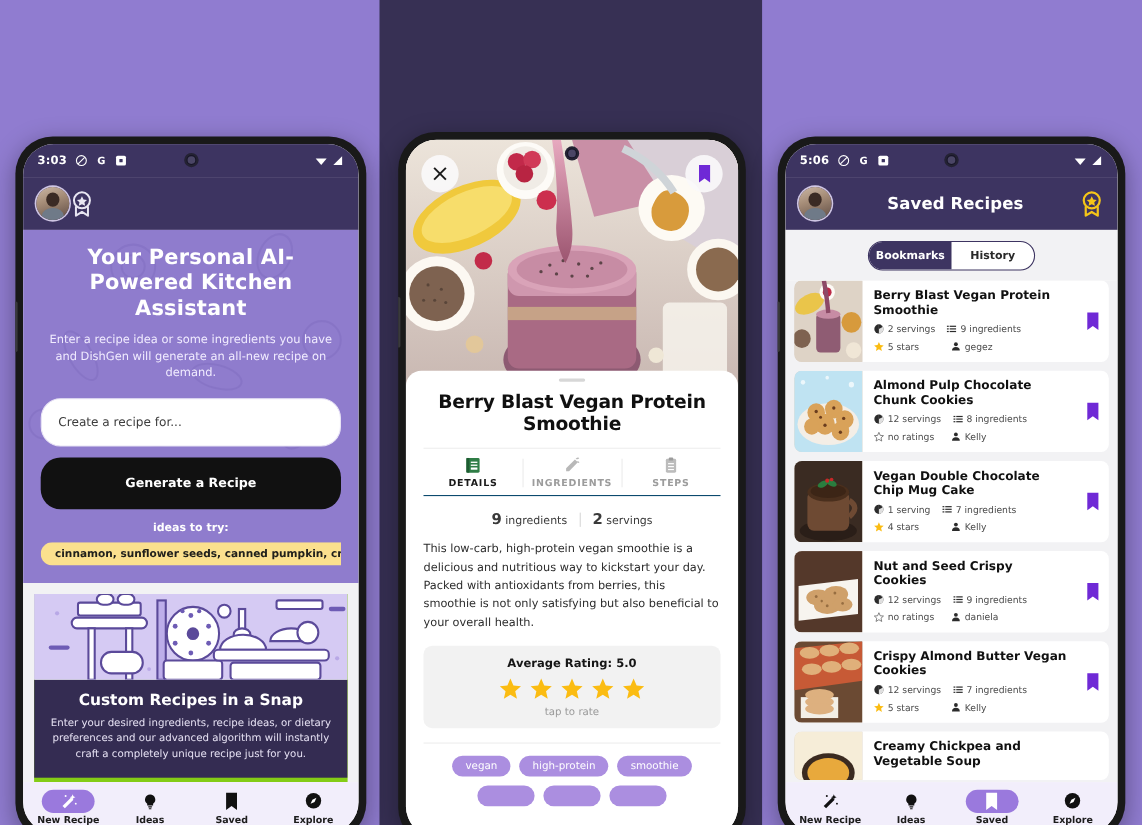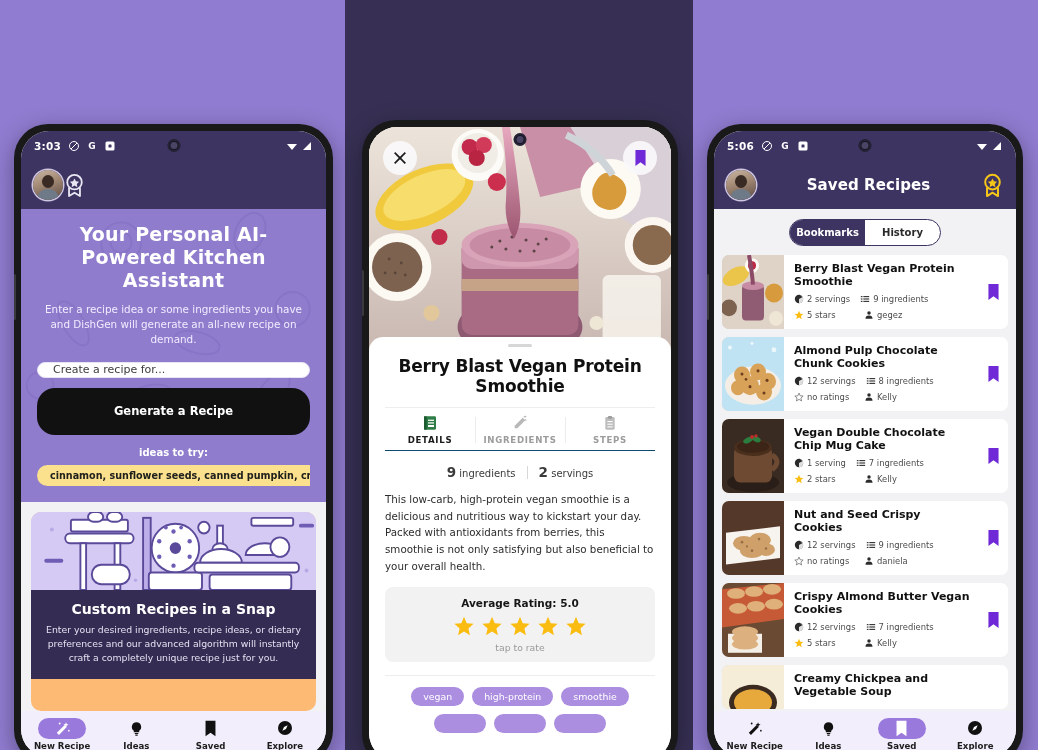--- a/index.html
+++ b/index.html
@@ -86,21 +86,21 @@
   }
   .hero h1{
     position:relative; text-align:center; color:#fff; font-size:19px;
     line-height:1.22; font-weight:800; letter-spacing:.2px;
   }
   .hero p{
     position:relative; text-align:center; color:#f1ecff; font-size:10.4px;
     line-height:1.45; margin-top:9px; padding:0 3px;
   }
   .input-pill{
-    position:relative; margin-top:15px; height:16px; background:#fff;
+    position:relative; margin-top:15px; height:44px; background:#fff;
     border-radius:18px; display:flex; align-items:center; padding:0 15px;
     font-size:11px; color:#2b2b2b; border:1px solid #e8e3f5;
   }
   .gen-btn{
     position:relative; margin-top:10px; height:47px; background:#111;
     border-radius:18px; display:flex; align-items:center; justify-content:center;
     color:#fff; font-size:11.5px; font-weight:700;
   }
   .ideas-label{
     position:relative; text-align:center; color:#fff; font-size:10px;
@@ -111,21 +111,21 @@
     white-space:nowrap; overflow:hidden;
   }
   .chip{
     background:#fbe08e; border-radius:16px; padding:5px 13px; font-size:9.6px;
     color:#20201c; font-weight:600; flex:0 0 auto;
   }
 
   
   .card-area{ flex:1; background:#f2f2f4; padding:10px 10px 0; overflow:hidden; }
   .promo-card{
-    border-radius:10px; overflow:hidden; background:#fdba74; height:100%;
+    border-radius:0; overflow:hidden; background:#84cc16; height:100%;
   }
   .promo-illus{
     height:78px; background:#d7cdf4; position:relative; overflow:hidden;
   }
   .promo-text{ background:#342c52; color:#fff; padding:11px 13px 14px; }
   .promo-text h3{ text-align:center; font-size:14px; font-weight:800; }
   .promo-text p{
     text-align:center; font-size:9.3px; line-height:1.5; margin-top:6px; color:#e6e1f3;
   }
 
@@ -796,21 +796,21 @@
                   </g>
                 </svg>
                 <span>7 ingredients</span>
               </span>
           </div>
           <div class="rmeta">
             <span class="mi" style="min-width:60px">
                 <svg width="10" height="10" viewBox="0 0 24 24">
                   <path d="M12 2 l3 6.9 7.5.7 -5.7 5 1.7 7.4 -6.5-4 -6.5 4 1.7-7.4 -5.7-5 7.5-.7z" fill="#fbbc12"></path>
                 </svg>
-                <span>2 stars</span>
+                <span>4 stars</span>
               </span>
             <span class="mi">
                 <svg width="10" height="10" viewBox="0 0 24 24">
                   <circle cx="12" cy="7" r="4.2" fill="#2b2b2b"></circle>
                   <path d="M3.5 21 a8.5 8 0 0 1 17 0z" fill="#2b2b2b"></path>
                 </svg>
                 <span>Kelly</span>
               </span>
           </div>
         </div>

